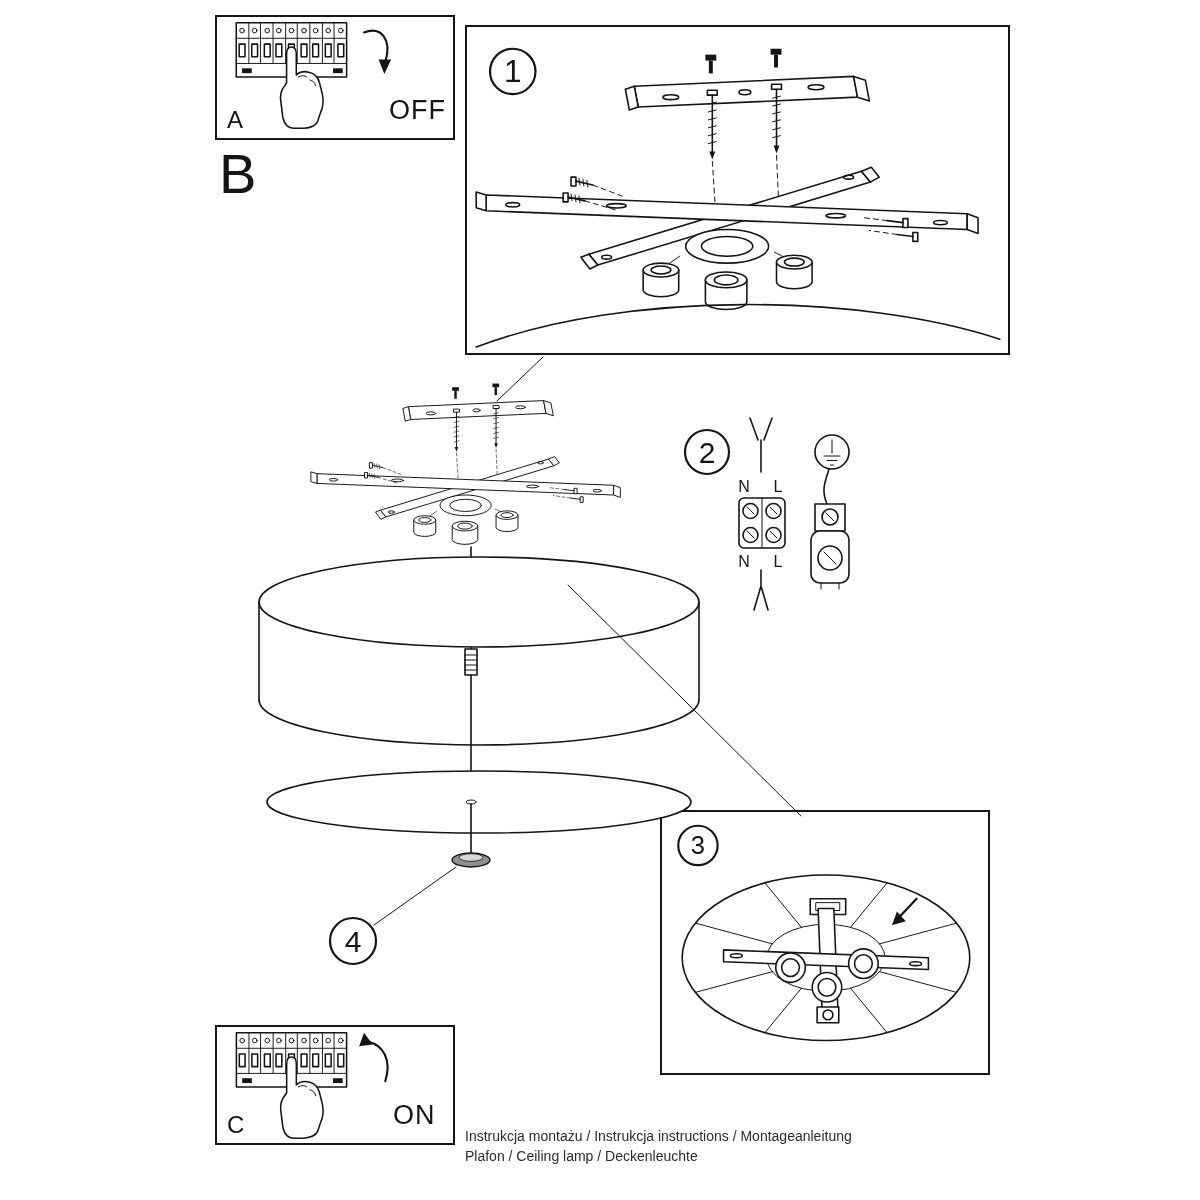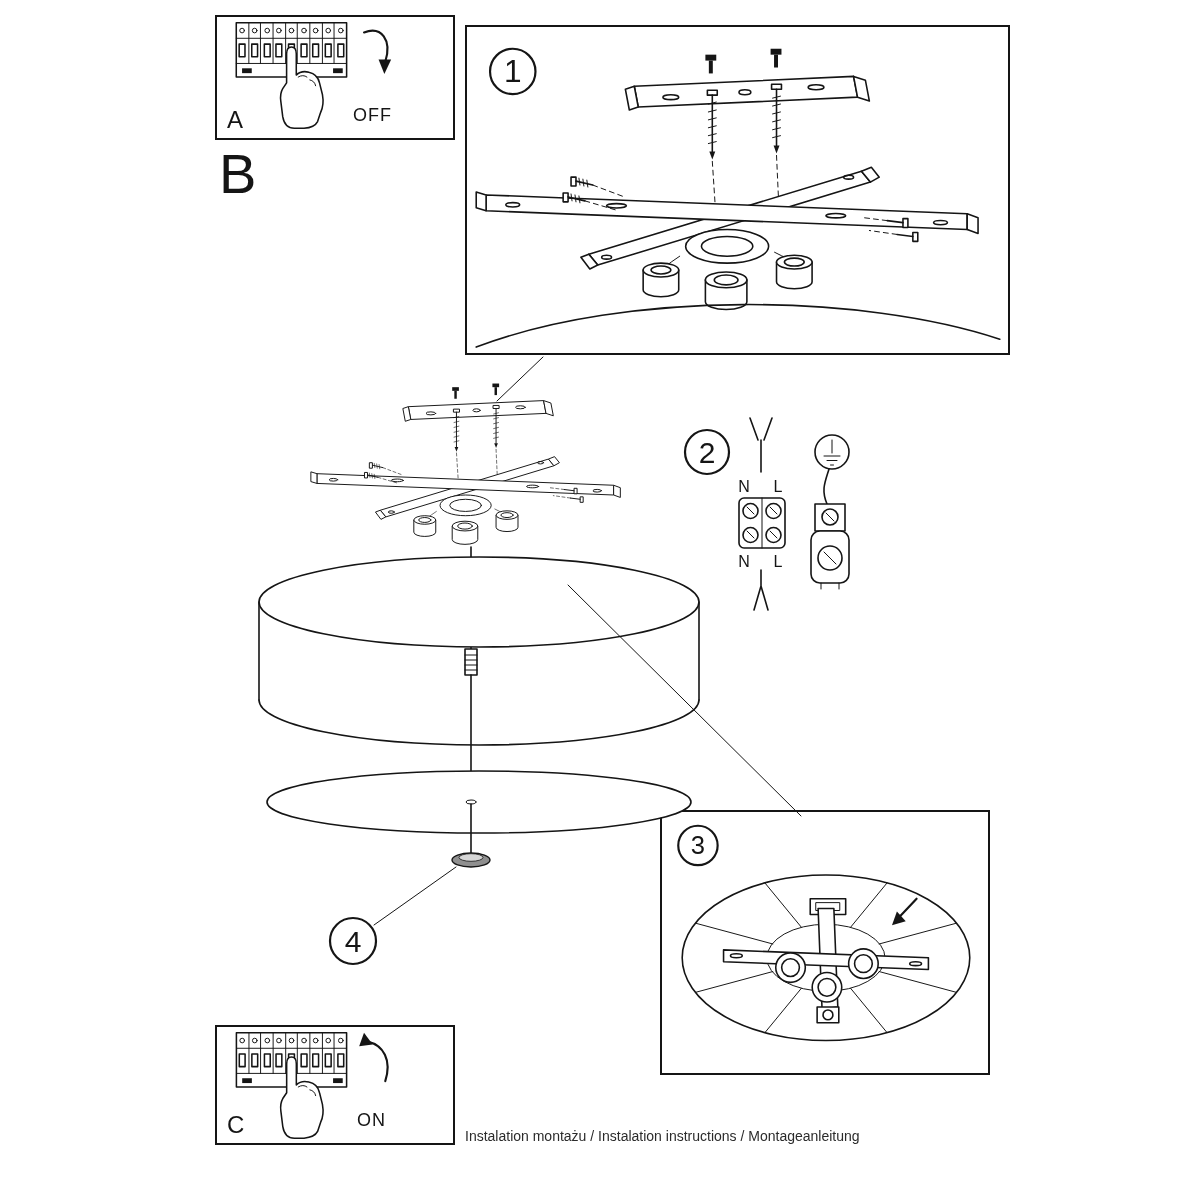--- a/index.html
+++ b/index.html
@@ -13,21 +13,21 @@
   .sw2 { stroke-width:2.2; }
   .thin{ stroke-width:1; }
   .wh  { fill:#ffffff; stroke:#151515; stroke-width:1.6; stroke-linejoin:round; }
   .fl  { fill:#151515; stroke:none; }
   .dash{ stroke-dasharray:5 4; }
   .num { font-family:"Liberation Sans",sans-serif; font-size:30px; fill:#151515; text-anchor:middle; }
   .num-lg { font-size:32px; }
   .num-sm { font-size:26px; }
   .nl  { font-family:"Liberation Sans",sans-serif; font-size:16px; fill:#151515; text-anchor:middle; }
   .corner-label { position:absolute; left:10px; bottom:4px; font-size:24px; }
-  .switch-label { position:absolute; bottom:12px; font-size:18px; letter-spacing:1px; }
+  .switch-label { position:absolute; bottom:12px; font-size:27px; letter-spacing:1px;margin-left:36px; }
   #letter-b { position:absolute; left:219px; top:146px; font-size:56px; line-height:1; }
   #footer { position:absolute; left:465px; top:1126px; font-size:14px; line-height:20px; color:#2b2b2b; }
   #footer span { display:block; }
 </style>
 </head>
 <body>
 
 <svg width="0" height="0" style="position:absolute" aria-hidden="true">
   <defs>
     <symbol id="sym-breaker" viewBox="0 0 135 120">
@@ -292,16 +292,17 @@
       <g>
         <path class="ln sw2" d="M172,56 C179,34 170,19 154,15"></path>
         <polygon class="fl" points="150,6 145,20 159,18"></polygon>
       </g>
     </svg>
     <span class="corner-label">C</span>
     <span class="switch-label" style="left:140px;text-align:center;">ON</span>
   </div>
 
   <div id="footer">
-    <span>Instalation montażu / Instalation instructions / Montageanleitung</span>
+    <span>Instrukcja montażu / Instrukcja instructions / Montageanleitung</span>
+    <span>Plafon / Ceiling lamp / Deckenleuchte</span>
   </div>
 
 </div>
 
 </body></html>

